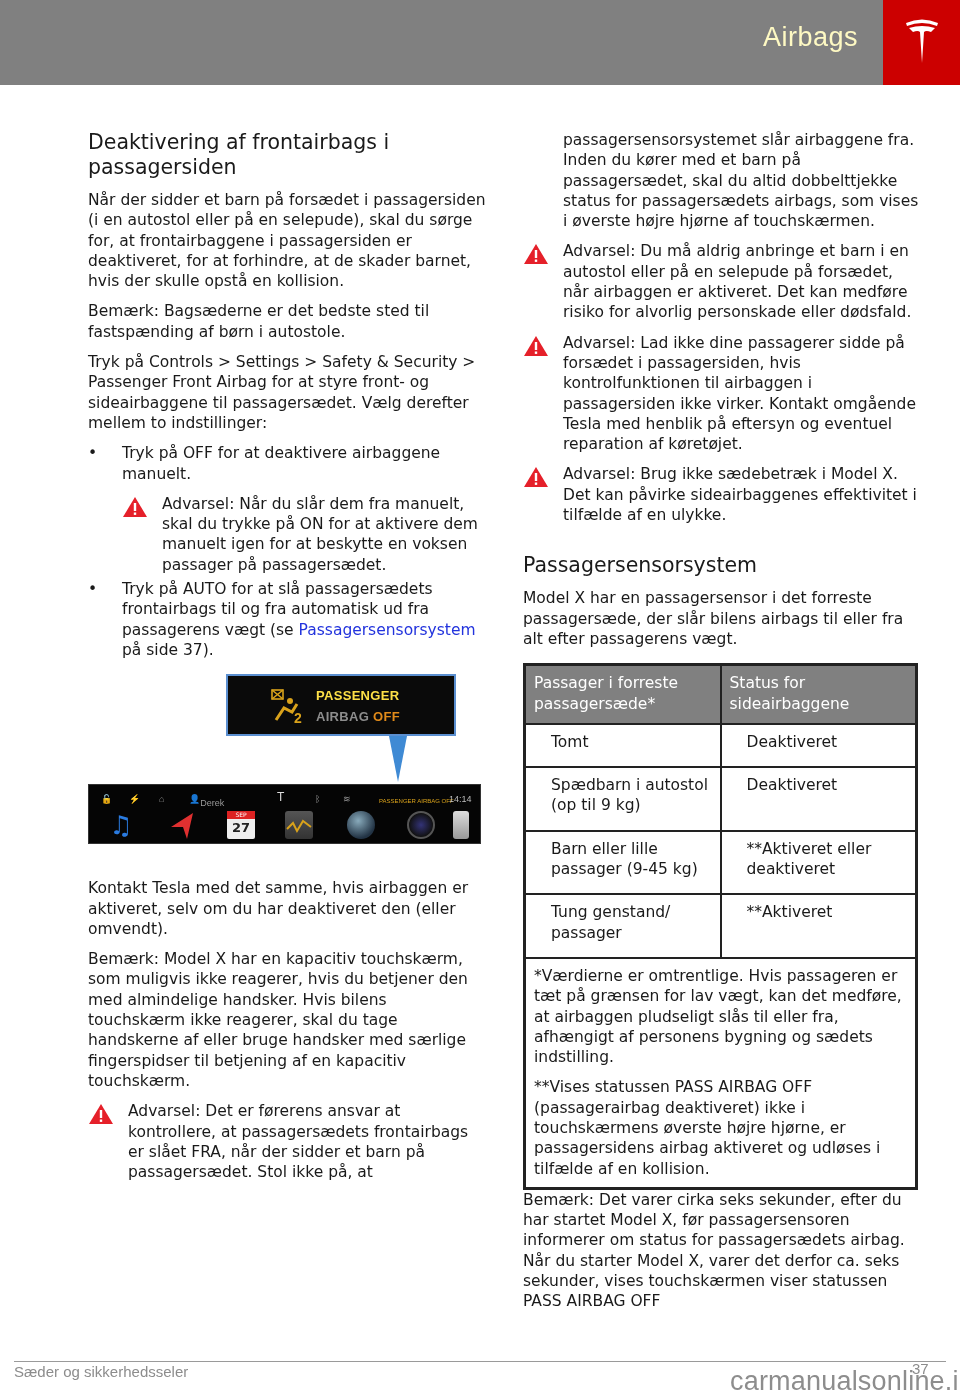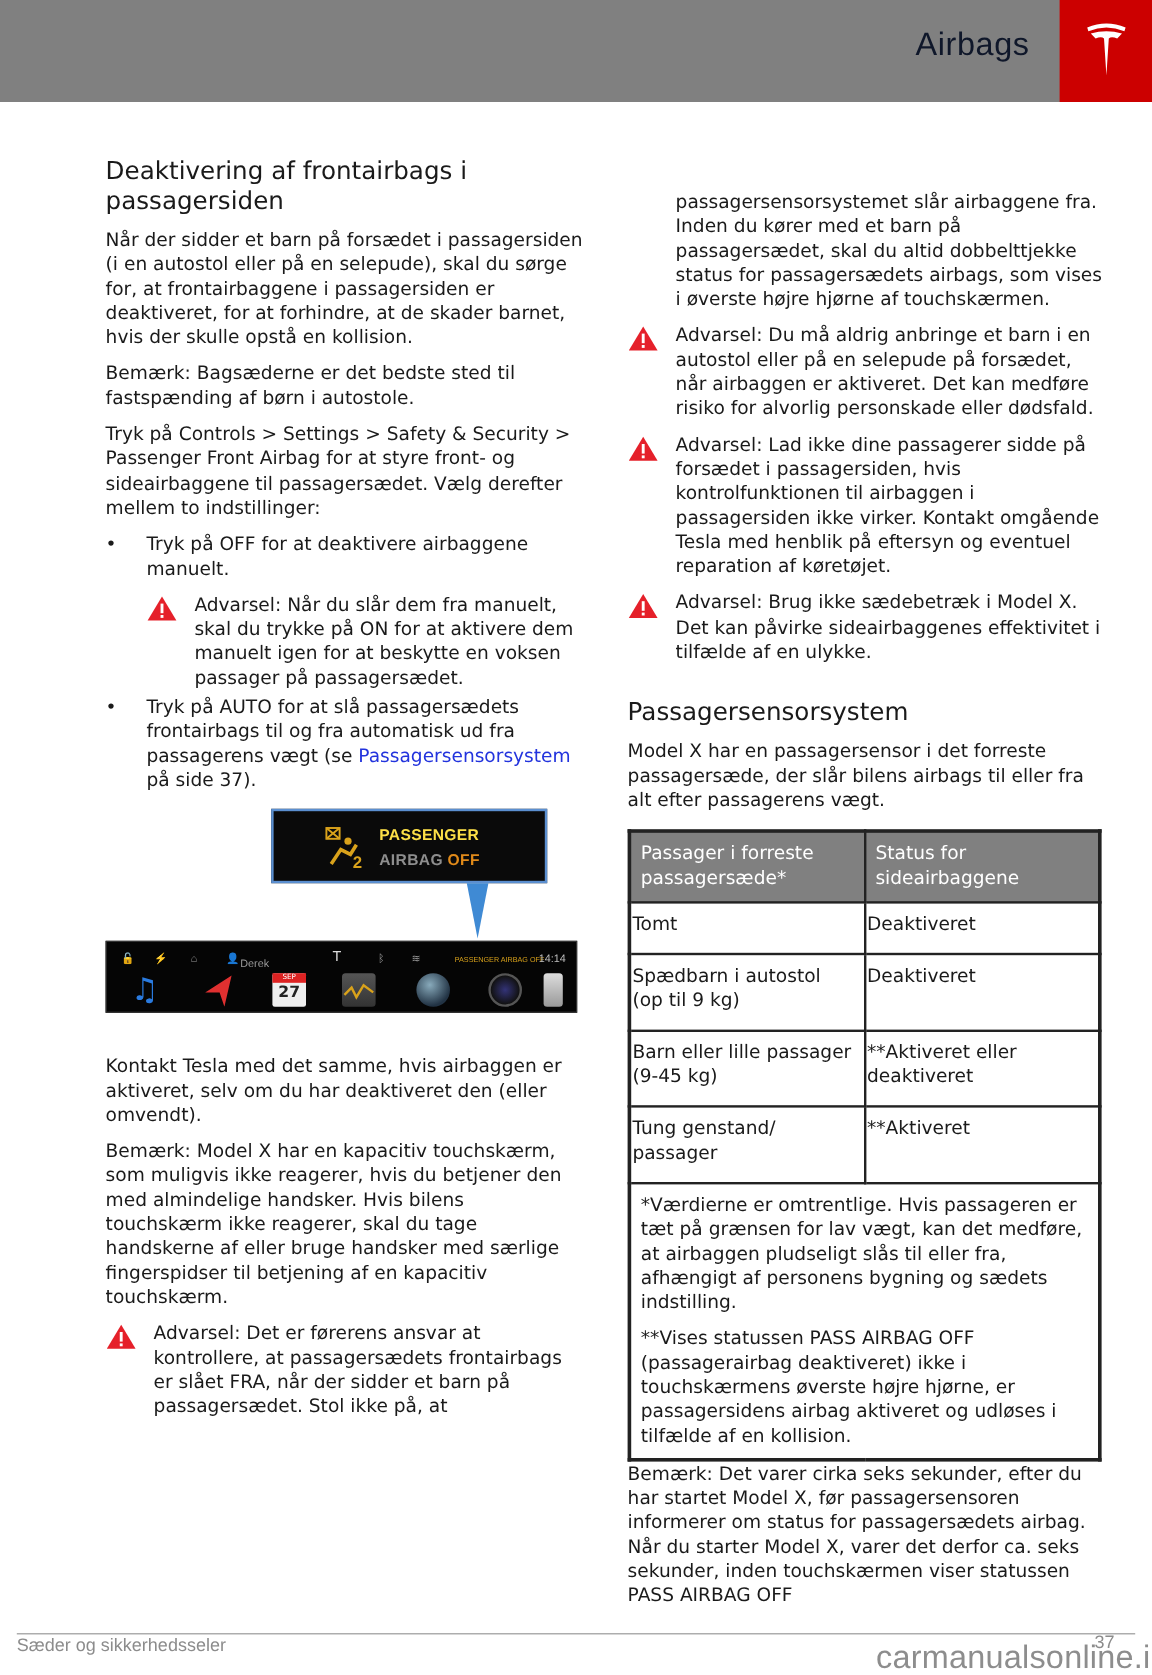--- a/index.html
+++ b/index.html
@@ -1,20 +1,20 @@
 <!DOCTYPE html>
 <html><head>
 <meta charset="utf-8">
 <style>
   * { box-sizing: border-box; margin: 0; padding: 0; }
   html, body { width: 960px; height: 1396px; background: #ffffff; overflow: hidden; }
   body { position: relative; font-family: "DejaVu Sans", sans-serif; color: #1a1a1a; }
 
   .header { position: absolute; left: 0; top: 0; width: 960px; height: 85px; background: #808080; }
-  .header-title { position: absolute; right: 102px; top: 22px; color: #0f172a; font-size: 27px; font-weight: 300; font-family: "Liberation Sans", sans-serif; letter-spacing: 0.5px; }
+  .header-title { position: absolute; right: 102px; top: 22px; color: #fef9c3; font-size: 27px; font-weight: 300; font-family: "Liberation Sans", sans-serif; letter-spacing: 0.5px; }
   .logo-block { position: absolute; left: 883px; top: 0; width: 77px; height: 85px; background: #cc0000; }
   .logo-block svg { position: absolute; left: 21px; top: 17px; }
 
   .col { position: absolute; font-size: 15.5px; line-height: 20.3px; }
   .col-left { left: 88px; top: 130px; width: 400px; }
   .col-right { left: 523px; top: 130px; width: 400px; }
 
   h2 { font-weight: 400; font-size: 20.5px; line-height: 25px; color: #1a1a1a; margin-bottom: 10px; }
   p { margin-bottom: 10px; }
   .bullets { list-style: none; }
@@ -33,21 +33,21 @@
   .status-box .pl2 .off { color: #e08a1a; }
   .pointer { position: absolute; left: 301px; top: 62px; width: 0; height: 0; border-left: 9px solid transparent; border-right: 9px solid transparent; border-top: 46px solid #3f8ad4; }
   .screen { position: absolute; left: 0; top: 110px; width: 393px; height: 60px; background: #050505; border: 1px solid #333; }
   .screen .topbar { position: absolute; left: 0; top: 0; width: 100%; height: 22px; }
   .screen .topbar span { position: absolute; top: 4px; color: #9a9a9a; font-size: 9px; font-family: "Liberation Sans", sans-serif; }
   .screen .apps { position: absolute; left: 0; top: 24px; width: 100%; height: 34px; }
   .app { position: absolute; top: 2px; width: 28px; height: 28px; }
 
   table.sensor { width: 395px; border-collapse: collapse; border: 3px solid #222; margin-top: 14px; font-size: 15.5px; line-height: 20.3px; }
   table.sensor th { background: #808080; color: #ffffff; font-weight: 400; text-align: left; padding: 7px 8px 9px 8px; border: 2px solid #222; vertical-align: top; width: 50%; }
-  table.sensor td { padding: 7px 8px 14px 1px; border: 2px solid #222; vertical-align: top; }
+  table.sensor td { padding: 7px 8px 14px 25px; border: 2px solid #222; vertical-align: top; }
   table.sensor td.note { padding: 7px 8px 8px 8px; }
   table.sensor td.note p { margin-bottom: 10px; }
   table.sensor td.note p:last-child { margin-bottom: 0; }
 
   .footer-line { position: absolute; left: 14px; top: 1361px; width: 932px; height: 1px; background: #9a9a9a; }
   .footer-left { position: absolute; left: 14px; top: 1363px; font-size: 15px; color: #8c8c8c; font-family: "Liberation Sans", sans-serif; }
   .footer-page { position: absolute; left: 912px; top: 1360px; font-size: 15px; color: #8c8c8c; font-family: "Liberation Sans", sans-serif; }
   .watermark { position: absolute; left: 730px; top: 1366px; font-size: 27px; color: #7a7a7a; font-family: "Liberation Sans", sans-serif; letter-spacing: 0.2px; opacity: 0.85; }
 </style>
 </head>
@@ -142,21 +142,21 @@
     <svg class="warn-icon" viewBox="0 0 26 22">
       <path d="M13 1 L25 21 L1 21 Z" fill="#e5202a"></path>
       <rect x="11.8" y="7" width="2.4" height="8" fill="#fff"></rect>
       <rect x="11.8" y="16.5" width="2.4" height="2.4" fill="#fff"></rect>
     </svg>
     <span>Advarsel: Det er førerens ansvar at kontrollere, at passagersædets frontairbags er slået FRA, når der sidder et barn på passagersædet. Stol ikke på, at</span>
   </div>
 </div>
 
 <div class="col col-right">
-  <p style="padding-left:40px;margin-top:28px;">passagersensorsystemet slår airbaggene fra. Inden du kører med et barn på passagersædet, skal du altid dobbelttjekke status for passagersædets airbags, som vises i øverste højre hjørne af touchskærmen.</p>
+  <p style="padding-left:40px;">passagersensorsystemet slår airbaggene fra. Inden du kører med et barn på passagersædet, skal du altid dobbelttjekke status for passagersædets airbags, som vises i øverste højre hjørne af touchskærmen.</p>
 
   <div class="warning">
     <svg class="warn-icon" viewBox="0 0 26 22">
       <path d="M13 1 L25 21 L1 21 Z" fill="#e5202a"></path>
       <rect x="11.8" y="7" width="2.4" height="8" fill="#fff"></rect>
       <rect x="11.8" y="16.5" width="2.4" height="2.4" fill="#fff"></rect>
     </svg>
     <span>Advarsel: Du må aldrig anbringe et barn i en autostol eller på en selepude på forsædet, når airbaggen er aktiveret. Det kan medføre risiko for alvorlig personskade eller dødsfald.</span>
   </div>
   <div class="warning">
@@ -205,19 +205,19 @@
       </tr>
       <tr>
         <td class="note" colspan="2">
           <p>*Værdierne er omtrentlige. Hvis passageren er tæt på grænsen for lav vægt, kan det medføre, at airbaggen pludseligt slås til eller fra, afhængigt af personens bygning og sædets indstilling.</p>
           <p>**Vises statussen PASS AIRBAG OFF (passagerairbag deaktiveret) ikke i touchskærmens øverste højre hjørne, er passagersidens airbag aktiveret og udløses i tilfælde af en kollision.</p>
         </td>
       </tr>
     </tbody>
   </table>
 
-  <p>Bemærk: Det varer cirka seks sekunder, efter du har startet Model X, før passagersensoren informerer om status for passagersædets airbag. Når du starter Model X, varer det derfor ca. seks sekunder, inden touchskærmen viser statussen PASS AIRBAG OFF</p>
+  <p>Bemærk: Det varer cirka seks sekunder, efter du har startet Model X, før passagersensoren informerer om status for passagersædets airbag. Når du starter Model X, varer det derfor ca. seks sekunder, vises touchskærmen viser statussen PASS AIRBAG OFF</p>
 </div>
 
 <div class="footer-line"></div>
 <div class="footer-left">Sæder og sikkerhedsseler</div>
 <div class="footer-page">37</div>
 <div class="watermark">carmanualsonline.info</div>
 
 </body></html>

